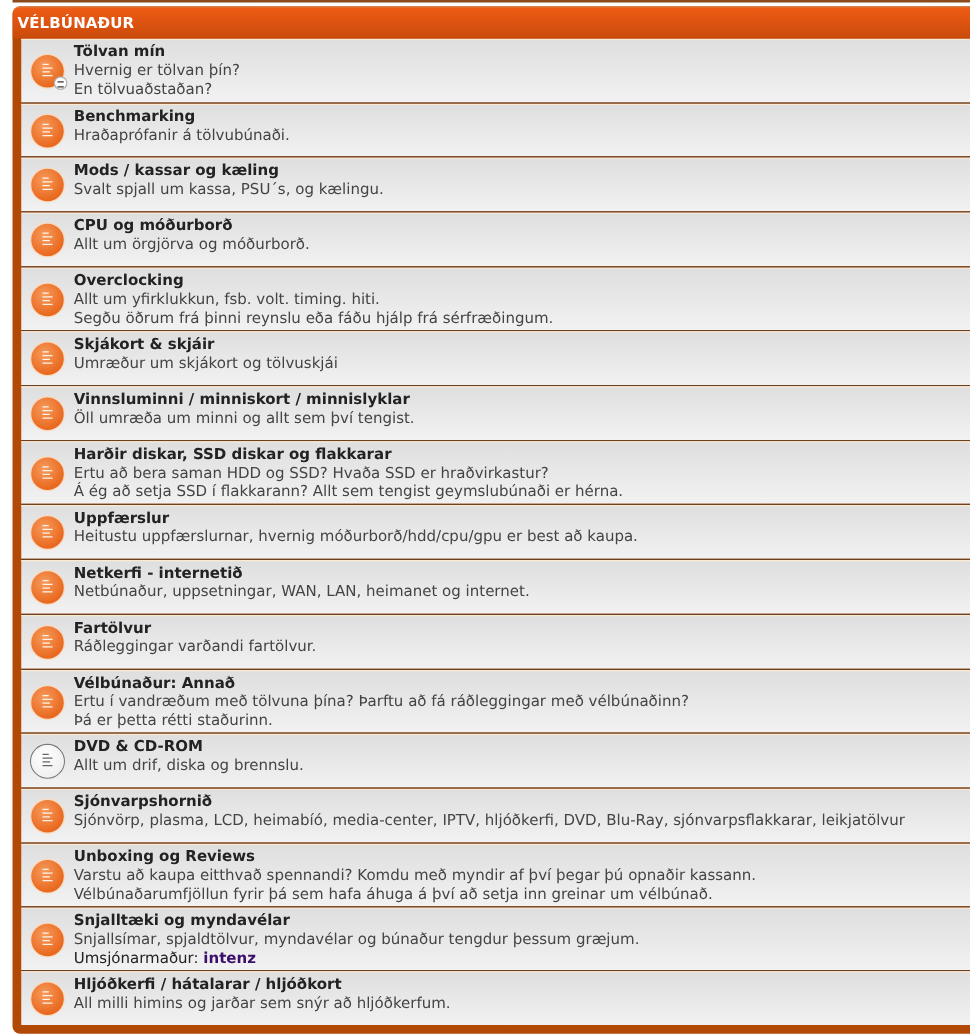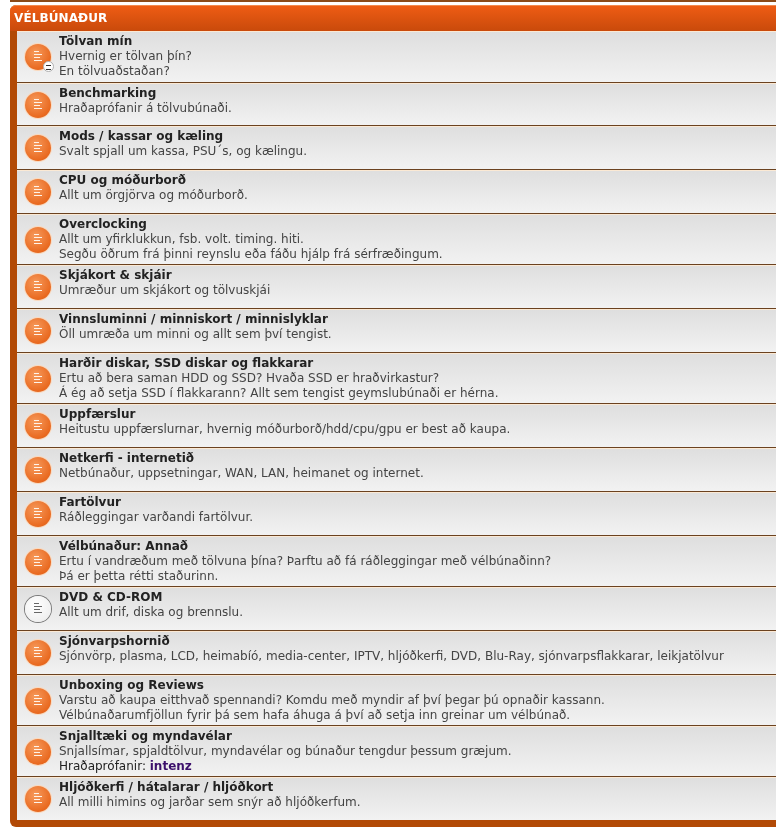--- a/index.html
+++ b/index.html
@@ -271,21 +271,21 @@
     <span class="forum-icon" style="top: 13px;">
       <span class="doc">
             <i></i>
             <i></i>
             <i></i>
             <i></i>
           </span>
     </span>
     <a class="forum-title">Snjalltæki og myndavélar</a>
   <span class="forum-desc">Snjallsímar, spjaldtölvur, myndavélar og búnaður tengdur þessum græjum.</span>
-        <span class="moderator-line"><span>Hraðaprófanir:</span> <a class="moderator-name">intenz</a></span>
+        <span class="moderator-line"><span>Umsjónarmaður:</span> <a class="moderator-name">intenz</a></span>
       </li>
       <li class="forum-row" style="height: 43px;">
     <span class="forum-icon" style="top: 9px;">
       <span class="doc">
             <i></i>
             <i></i>
             <i></i>
             <i></i>
           </span>
     </span>

